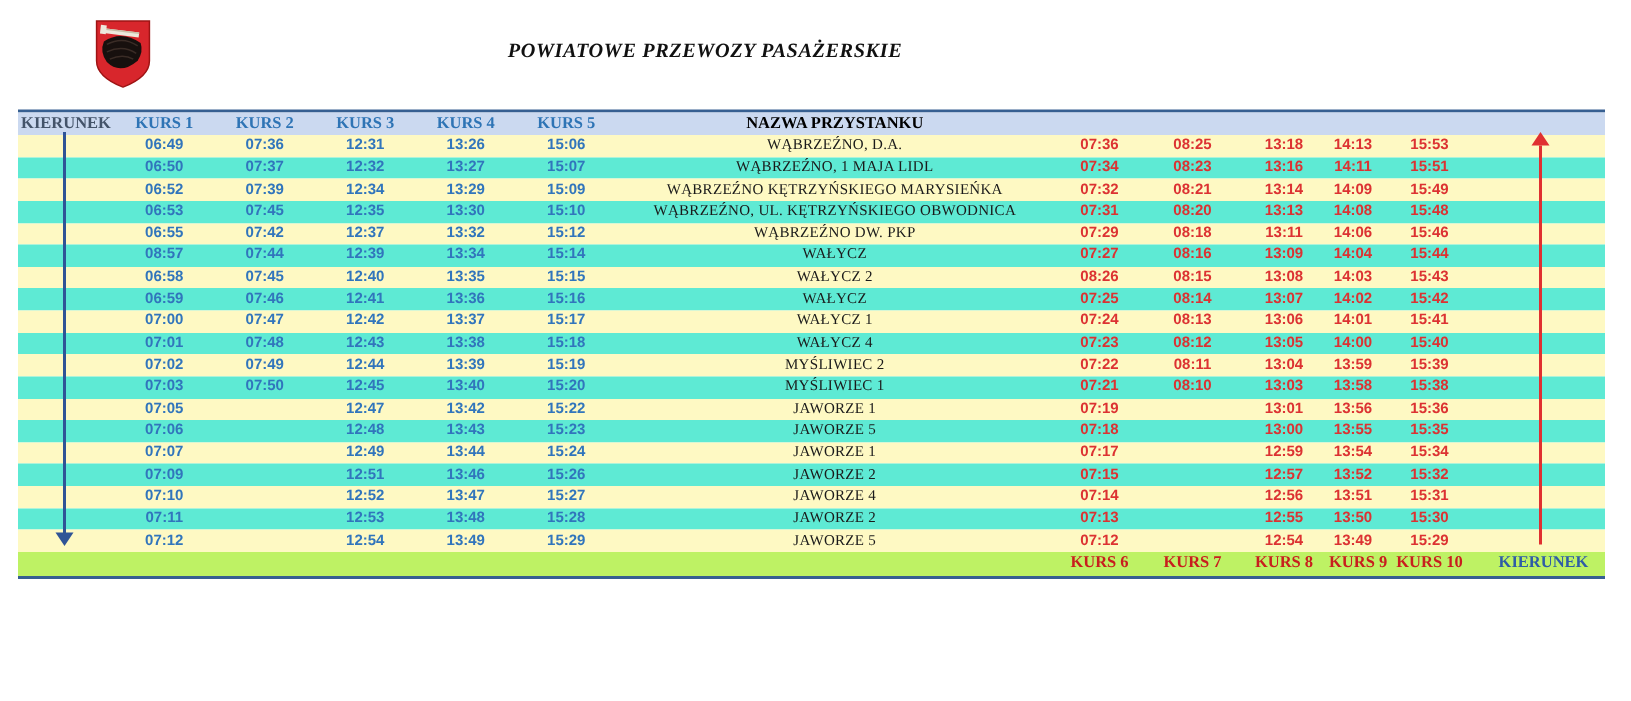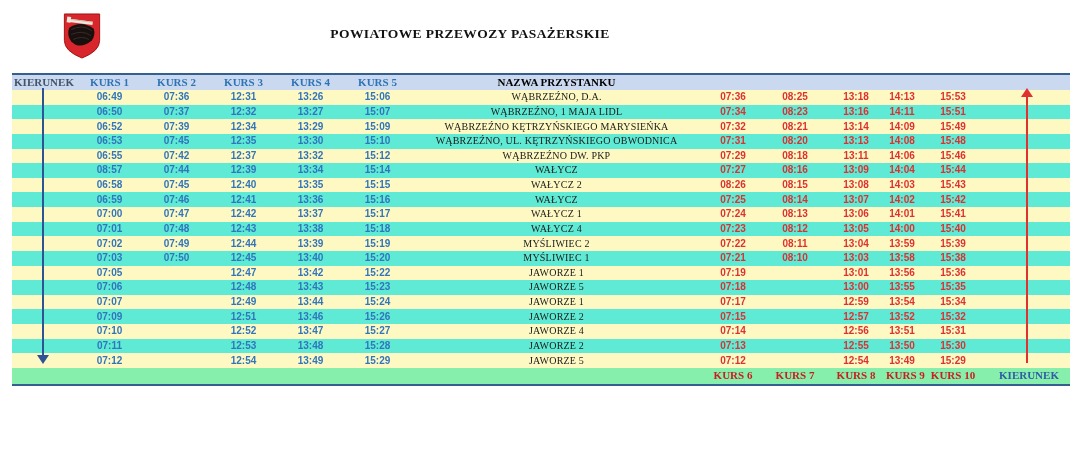--- a/index.html
+++ b/index.html
@@ -4,36 +4,36 @@
 <style>
   html,body { margin:0; padding:0; background:#ffffff; }
   #page {
     position:relative; width:1087px; height:467px; background:#ffffff;
     font-family:"Liberation Serif", serif; overflow:hidden;
   }
   
   #crest { position:absolute; left:62px; top:13px; width:40px; height:47px; }
   #title {
     position:absolute; left:0; top:26px; width:940px; text-align:center;
-    font-size:13.5px; font-weight:bold; color:#111111; letter-spacing:.4px;
+    font-size:13.5px; font-weight:bold; color:#111111; letter-spacing:.4px;font-style:italic;
   }
   
   #ttable {
     position:absolute; left:12px; top:73px; width:1058px;
     border-top:2px solid #365F91; border-bottom:2px solid #365F91;
   }
   .t-row {
     display:grid;
     grid-template-columns:64px 67px 67px 67px 67px 67px 1fr 62px 62px 60px 32px 70px 82px;
     align-items:center;
   }
   .t-head  { height:15px; background:#CBD9F0; }
   .t-body .t-row { height:14.63px; background:#fef9c3; }
   .t-body .t-row.stripe { background:#5eead4; }
-  .t-foot  { height:16px; background:#86efac; }
+  .t-foot  { height:16px; background:#bef264; }
   .cell { text-align:center; white-space:nowrap; overflow:visible; line-height:1; }
   .h-lbl { font-weight:bold; font-size:11px; }
   .h-kierunek { color:#44546A; }
   .h-kurs-blue { color:#2E74B5; }
   .h-stop { color:#000000; }
   .f-kurs-red { color:#C81E1E; }
   .f-kierunek { color:#2E5CA6; }
   .time-b { font-family:"Liberation Sans", sans-serif; font-weight:bold; font-size:10px; color:#3175BC; }
   .time-r { font-family:"Liberation Sans", sans-serif; font-weight:bold; font-size:10px; color:#DC3232; }
   .stop-n { font-size:10px; color:#1a1a1a; letter-spacing:.2px; }

